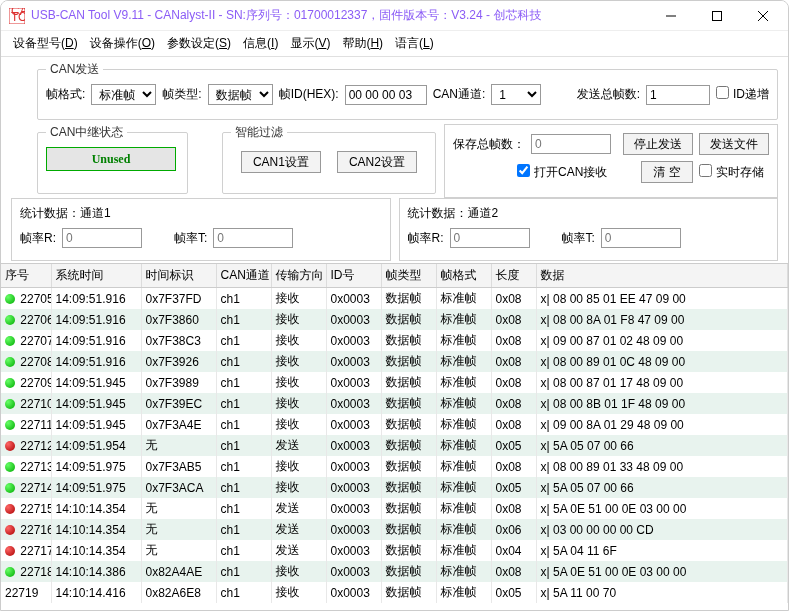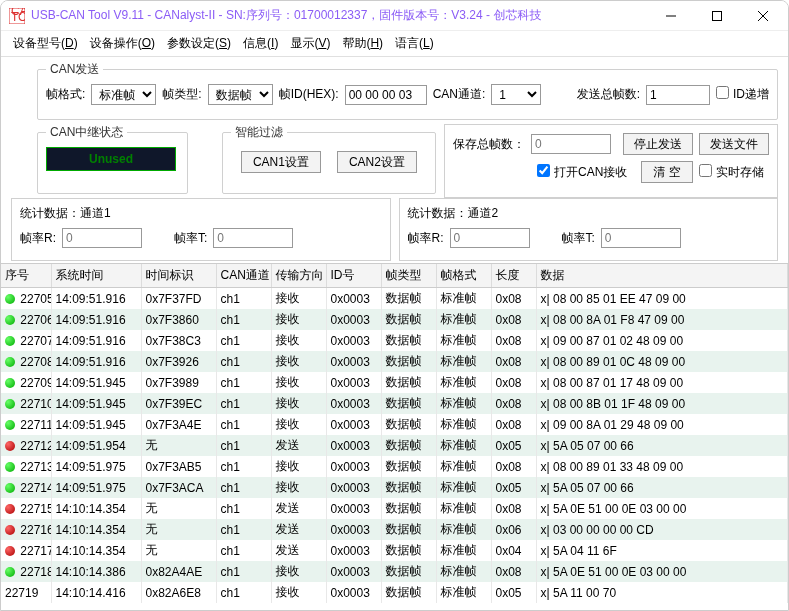--- a/index.html
+++ b/index.html
@@ -16,21 +16,21 @@
 fieldset.group > legend { padding: 0 4px; color: #333; }
 .row { display: flex; align-items: center; gap: 6px; margin-bottom: 6px; flex-wrap: nowrap; }
 .lbl { color: #000; white-space: nowrap; }
 select, input[type=text] { border: 1px solid #999; height: 20px; padding: 0 3px; background: #fff; font-size: 12px; }
 select { height: 21px; }
 .btn { border: 1px solid #999; background: #f3f3f3; height: 22px; padding: 0 10px; cursor: default; display: inline-flex; align-items: center; justify-content: center; }
 .chk { display: inline-flex; align-items: flex-start; gap: 4px; }
 .chk input { width: 13px; height: 13px; }
 .readonly { background: #f0f0f0; color: #777; }
 .mid { display: flex; gap: 8px; }
-.unused { border: 1px solid #0a0; background: #0f172a; color: #008000; font-weight: bold; width: 130px; height: 24px; display: inline-flex; align-items: center; justify-content: center; font-family: Liberation Sans, sans-serif; }
+.unused { border: 1px solid #0a0; background: #e5e5e5; color: #008000; font-weight: bold; width: 130px; height: 24px; display: inline-flex; align-items: center; justify-content: center; font-family: Liberation Serif, serif; }
 .stats-wrap { display: flex; gap: 8px; }
 .stats { border: 1px solid #d0d0d0; padding: 6px 8px; flex: 1; }
 .stats .hdr-line { margin-bottom: 6px; }
 .table-wrap { margin-top: 2px; border-top: 1px solid #ccc; }
 table { border-collapse: collapse; width: 100%; table-layout: fixed; }
 th { background: #f4f4f4; text-align: left; font-weight: normal; padding: 3px 4px; border-right: 1px solid #dcdcdc; border-bottom: 1px solid #ccc; white-space: nowrap; overflow: hidden; }
 td { padding: 2px 4px; border-right: 1px solid #e8e8e8; white-space: nowrap; overflow: hidden; }
 tbody tr:nth-child(odd) td { background: #fff; }
 tbody tr:nth-child(even) td { background: #e8f3ee; }
 .dot { width: 10px; height: 10px; border-radius: 50%; display: inline-block; vertical-align: middle; margin-right: 2px; }
@@ -122,21 +122,21 @@
     </fieldset>
     <div style="flex:1;border:1px solid #d0d0d0;padding:8px">
       <div class="row">
         <span class="lbl">保存总帧数：</span>
         <input type="text" class="readonly" readonly="" style="width: 80px;" value="0">
         <span style="flex:1"></span>
         <button class="btn" style="width:70px">停止发送</button>
         <button class="btn" style="width:70px">发送文件</button>
       </div>
       <div class="row">
-        <label class="chk" style="margin-left:84px">
+        <label class="chk" style="margin-left:64px">
             <input type="checkbox" checked="" style="">
             <span>打开CAN接收</span>
           </label>
         <span style="flex:1"></span>
         <button class="btn" style="width:52px">清 空</button>
         <label class="chk" style="width:70px">
             <input type="checkbox" style="">
             <span>实时存储</span>
           </label>
       </div>

